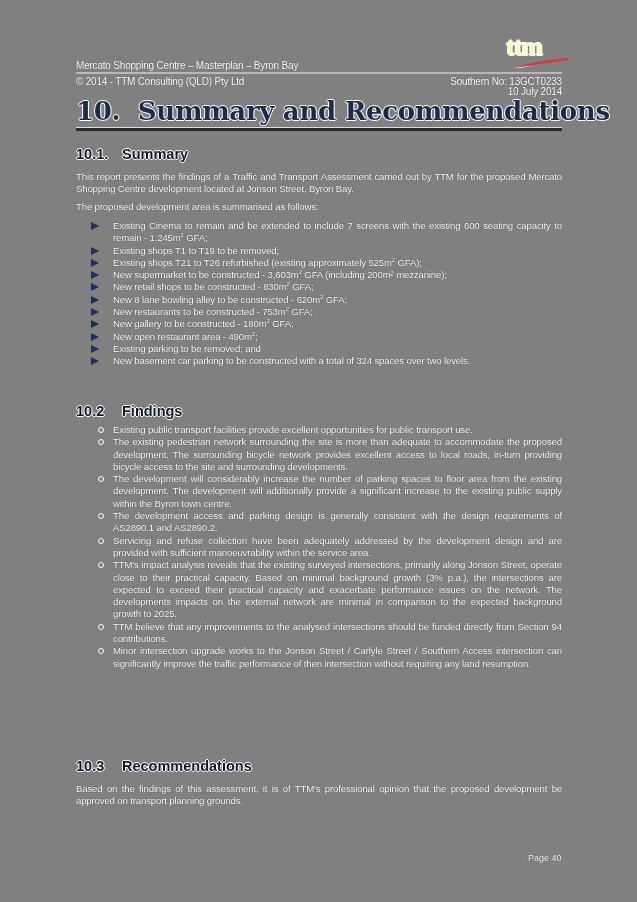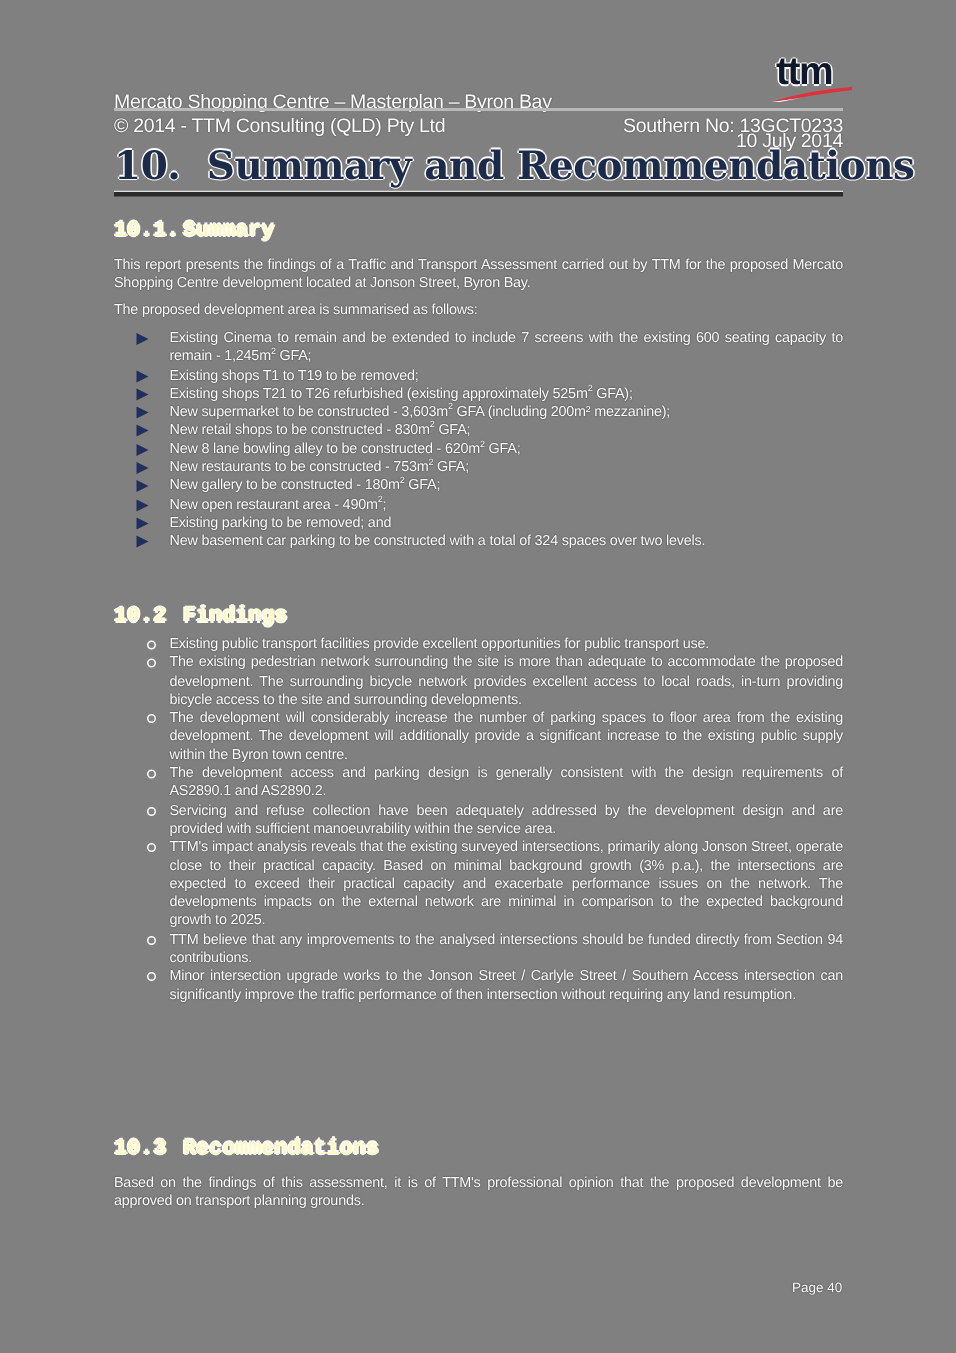--- a/index.html
+++ b/index.html
@@ -1,32 +1,32 @@
 <!DOCTYPE html>
 <html><head>
 <meta charset="utf-8">
 <style>
   html, body { margin: 0; padding: 0; }
   body {
     width: 637px; height: 902px; background: #808080; position: relative;
     overflow: hidden; font-family: "Liberation Sans", sans-serif; color: #ffffff;
   }
   .abs { position: absolute; }
-  .hdr-small { font-size: 13px; color: #fff; text-shadow: 0 0 1px #333; letter-spacing: -0.2px; }
+  .hdr-small { font-size: 10px; color: #fff; text-shadow: 0 0 1px #333; letter-spacing: -0.2px; }
   .logo { left: 506px; top: 34px; width: 60px; height: 34px; }
-  .logo .txt { font-family: Liberation Sans, sans-serif; font-weight: bold; font-size: 26px;
-    color: #0f172a; letter-spacing: -1px; line-height: 26px;
-    text-shadow: 1px 0 #fff, -1px 0 #fff, 0 1px #fff, 0 -1px #fff; text-align: center; }
+  .logo .txt { font-family: Liberation Serif, serif; font-weight: bold; font-size: 26px;
+    color: #fef9c3; letter-spacing: -1px; line-height: 26px;
+    text-shadow: 1px 0 #fff, -1px 0 #fff, 0 1px #fff, 0 -1px #fff; }
   .logo .swoosh { position: absolute; left: 8px; top: 24px; width: 54px; height: 10px; }
   .rule-thin { left: 76px; right: 75px; height: 2px; background: #b8b8b8; }
   .h1 { left: 76px; top: 96px; font-family: "DejaVu Serif", serif; font-weight: bold; font-size: 26px;
     color: #1c2b4a; letter-spacing: -0.3px;
     text-shadow: 1px 0 #fff, -1px 0 #fff, 0 1px #fff, 0 -1px #fff; white-space: nowrap; }
   .h1-rule { left: 76px; top: 127px; width: 486px; height: 3px; background: #2a2a2a; border-top: 1px solid #ddd; }
-  .h2 { font-family: Liberation Mono, monospace; font-weight: bold; font-size: 14.5px; color: #fef9c3;
+  .h2 { font-family: Liberation Sans, sans-serif; font-weight: bold; font-size: 14.5px; color: #0f172a;
     text-shadow: 1px 0 #fff, -1px 0 #fff, 0 1px #fff, 0 -1px #fff; white-space: nowrap; }
   .h2 .num { display: inline-block; width: 46px; }
   .para { left: 76px; width: 486px; font-size: 9.6px; line-height: 12.3px; text-align: justify;
     text-shadow: 0 0 1px #222; letter-spacing: -0.15px; }
   ul.list { position: absolute; margin: 0; padding: 0; list-style: none; font-size: 9.6px;
     line-height: 12.3px; text-shadow: 0 0 1px #222; letter-spacing: -0.15px; }
   ul.list li { position: relative; text-align: justify; }
   ul.arrows { left: 113px; width: 449px; top: 220px; }
   ul.arrows li .bul { position: absolute; left: -22px; top: 2px; width: 0; height: 0;
     border-top: 4.5px solid transparent; border-bottom: 4.5px solid transparent;

